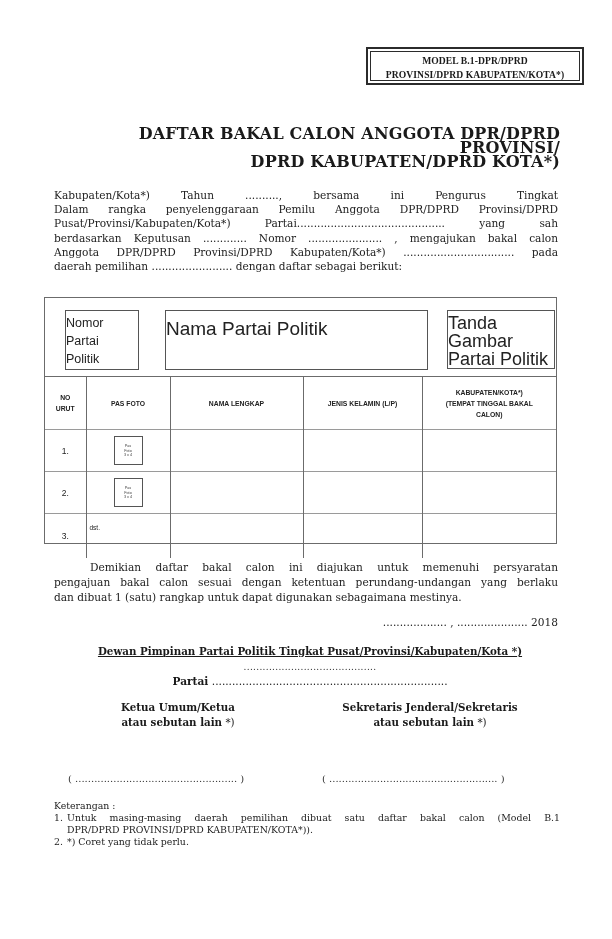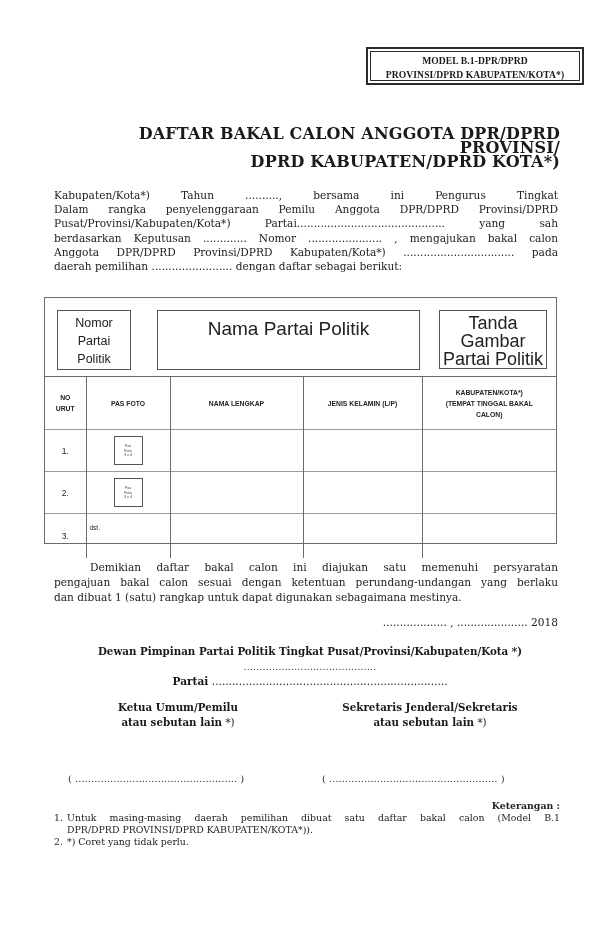--- a/index.html
+++ b/index.html
@@ -35,21 +35,21 @@
   .para .ln { display: block; text-align-last: justify; white-space: nowrap; }
   .para .ln.last { text-align-last: left; }
 
   
   .tbl-wrap {
     left: 44px; top: 297px; width: 513px; height: 247px;
     border: 1.5px solid #6b6b6b; box-sizing: border-box;
   }
   .party-row { position: absolute; left: 0; top: 0; width: 100%; height: 79px; border-bottom: 1.5px solid #6b6b6b; box-sizing: border-box; }
   .pbox { position: absolute; border: 1.2px solid #555; box-sizing: border-box;
-    font-family: "Liberation Sans", "DejaVu Sans", sans-serif; text-align: center; color: #222; }
+    font-family: "Liberation Sans", "DejaVu Sans", sans-serif; text-align: left; color: #222; margin-left: 8px; }
   .pbox.nomor { left: 12px; top: 12px; width: 74px; height: 60px; font-size: 12.5px; line-height: 18px; padding-top: 3px; }
   .pbox.nama { left: 112px; top: 12px; width: 263px; height: 60px; font-size: 19px; line-height: 24px; padding-top: 6px; }
   .pbox.tanda { left: 394px; top: 12px; width: 108px; height: 59px; font-size: 18px; line-height: 18px; padding-top: 3px; }
 
   table.grid {
     position: absolute; left: 0; top: 79px; width: 100%; border-collapse: collapse;
     font-family: "Liberation Sans", "DejaVu Sans", sans-serif; color: #222;
   }
   table.grid td, table.grid th {
     border-left: 1.3px solid #6b6b6b; border-top: 1px solid #9a9a9a; padding: 0; text-align: center; vertical-align: middle;
@@ -70,41 +70,41 @@
     font-family: "DejaVu Serif", serif; font-size: 10.6px; line-height: 14.8px; color: #222;
   }
   .closing .ln { display: block; text-align: justify; text-align-last: justify; white-space: nowrap; }
   .closing .ln.first { padding-left: 36px; }
   .closing .ln.last { text-align-last: left; }
 
   .date-line { left: 300px; width: 258px; top: 616px; text-align: right;
     font-family: "DejaVu Serif", serif; font-size: 10.6px; color: #222; }
 
   .dewan { left: 40px; width: 540px; top: 645px; text-align: center;
-    font-family: "DejaVu Serif", serif; font-weight: bold; font-size: 10.3px; color: #1a1a1a; }
+    font-family: "DejaVu Serif", serif; font-weight: bold; font-size: 10.3px; color: #1a1a1a; text-decoration: underline; }
   .dots-line { left: 60px; width: 500px; top: 662px; text-align: center; font-size: 9px; color: #333; letter-spacing: 0.3px; }
   .partai-line { left: 60px; width: 500px; top: 675px; text-align: center;
     font-family: "DejaVu Serif", serif; font-size: 10.6px; }
   .partai-line b { font-weight: bold; }
 
   .sig { top: 700px; width: 240px; text-align: center;
     font-family: "DejaVu Serif", serif; font-size: 10.3px; line-height: 14.5px; }
   .sig .t1 { font-weight: bold; display: block; }
   .sig .t2 { font-weight: bold; }
   .sig .ast { font-weight: normal; }
   .sig.left { left: 58px; }
   .sig.right { left: 310px; }
 
   .sigline { top: 773px; font-family: "DejaVu Serif", serif; font-size: 10px; color: #333; white-space: nowrap; }
   .sigline.left { left: 68px; }
   .sigline.right { left: 322px; }
 
   .notes { left: 54px; width: 506px; top: 800px;
     font-family: "DejaVu Serif", serif; font-size: 9.4px; line-height: 12px; color: #222; }
-  .notes .head { font-weight: bold; display: block; text-align: right; }
+  .notes .head { font-weight: normal; display: block; }
   .notes .item { display: flex; }
   .notes .num { width: 13px; flex: none; }
   .notes .txt { flex: 1; }
   .notes .txt .j { display: block; text-align: justify; text-align-last: justify; white-space: nowrap; }
 </style>
 </head>
 <body>
 
 <div class="abs model-box">
   <div>MODEL B.1-DPR/DPRD</div>
@@ -198,35 +198,35 @@
       <td class="dst">dst.</td>
       <td></td>
       <td></td>
       <td></td>
     </tr>
   </tbody>
     </table>
 </div>
 
 <div class="abs closing">
-  <span class="ln first">Demikian daftar bakal calon ini diajukan satu memenuhi persyaratan</span>
+  <span class="ln first">Demikian daftar bakal calon ini diajukan untuk memenuhi persyaratan</span>
   <span class="ln">pengajuan bakal calon sesuai dengan ketentuan perundang-undangan yang berlaku</span>
   <span class="ln last">dan dibuat 1 (satu) rangkap untuk dapat digunakan sebagaimana mestinya.</span>
 </div>
 
 <div class="abs date-line">................... , ..................... 2018</div>
 
 <div class="abs dewan">Dewan Pimpinan Partai Politik Tingkat Pusat/Provinsi/Kabupaten/Kota *)</div>
 <div class="abs dots-line">..........................................</div>
 <div class="abs partai-line">
   <b>Partai</b><span> ......................................................................</span>
 </div>
 
 <div class="abs sig left">
-  <span class="t1">Ketua Umum/Pemilu</span>
+  <span class="t1">Ketua Umum/Ketua</span>
   <span class="t2">atau sebutan lain</span><span class="ast"> *)</span>
 </div>
 <div class="abs sig right">
   <span class="t1">Sekretaris Jenderal/Sekretaris</span>
   <span class="t2">atau sebutan lain</span><span class="ast"> *)</span>
 </div>
 
 <div class="abs sigline left">( ................................................... )</div>
 <div class="abs sigline right">( ..................................................... )</div>
 

